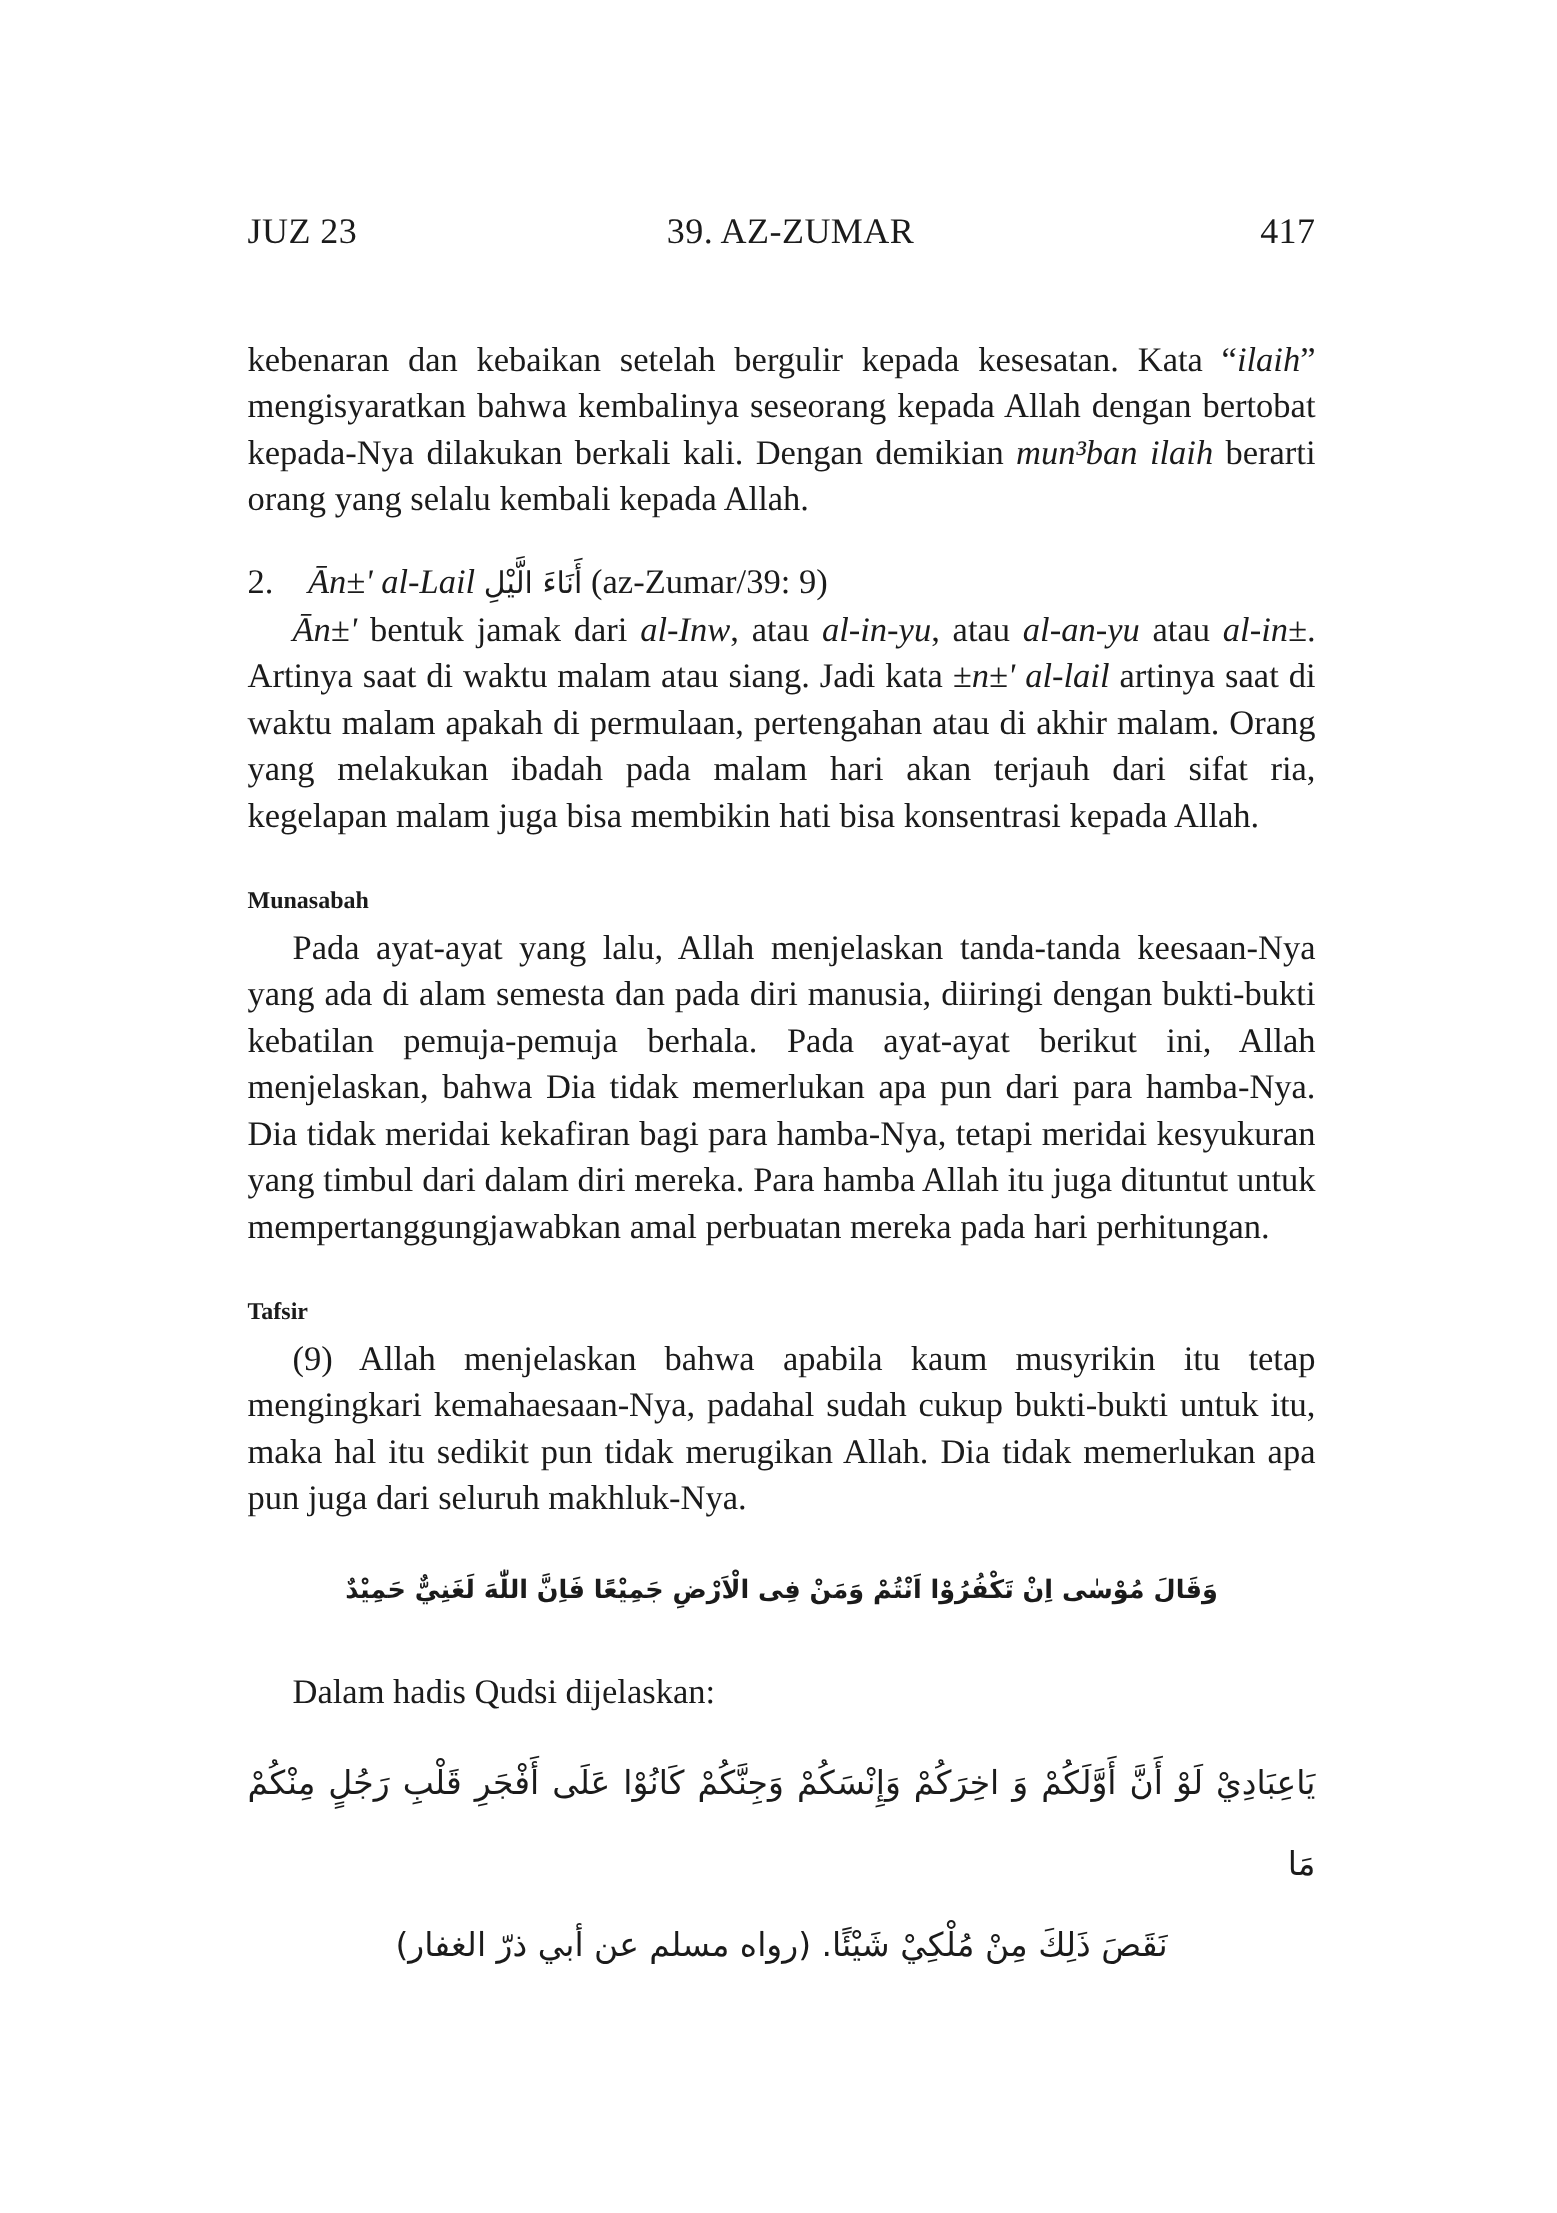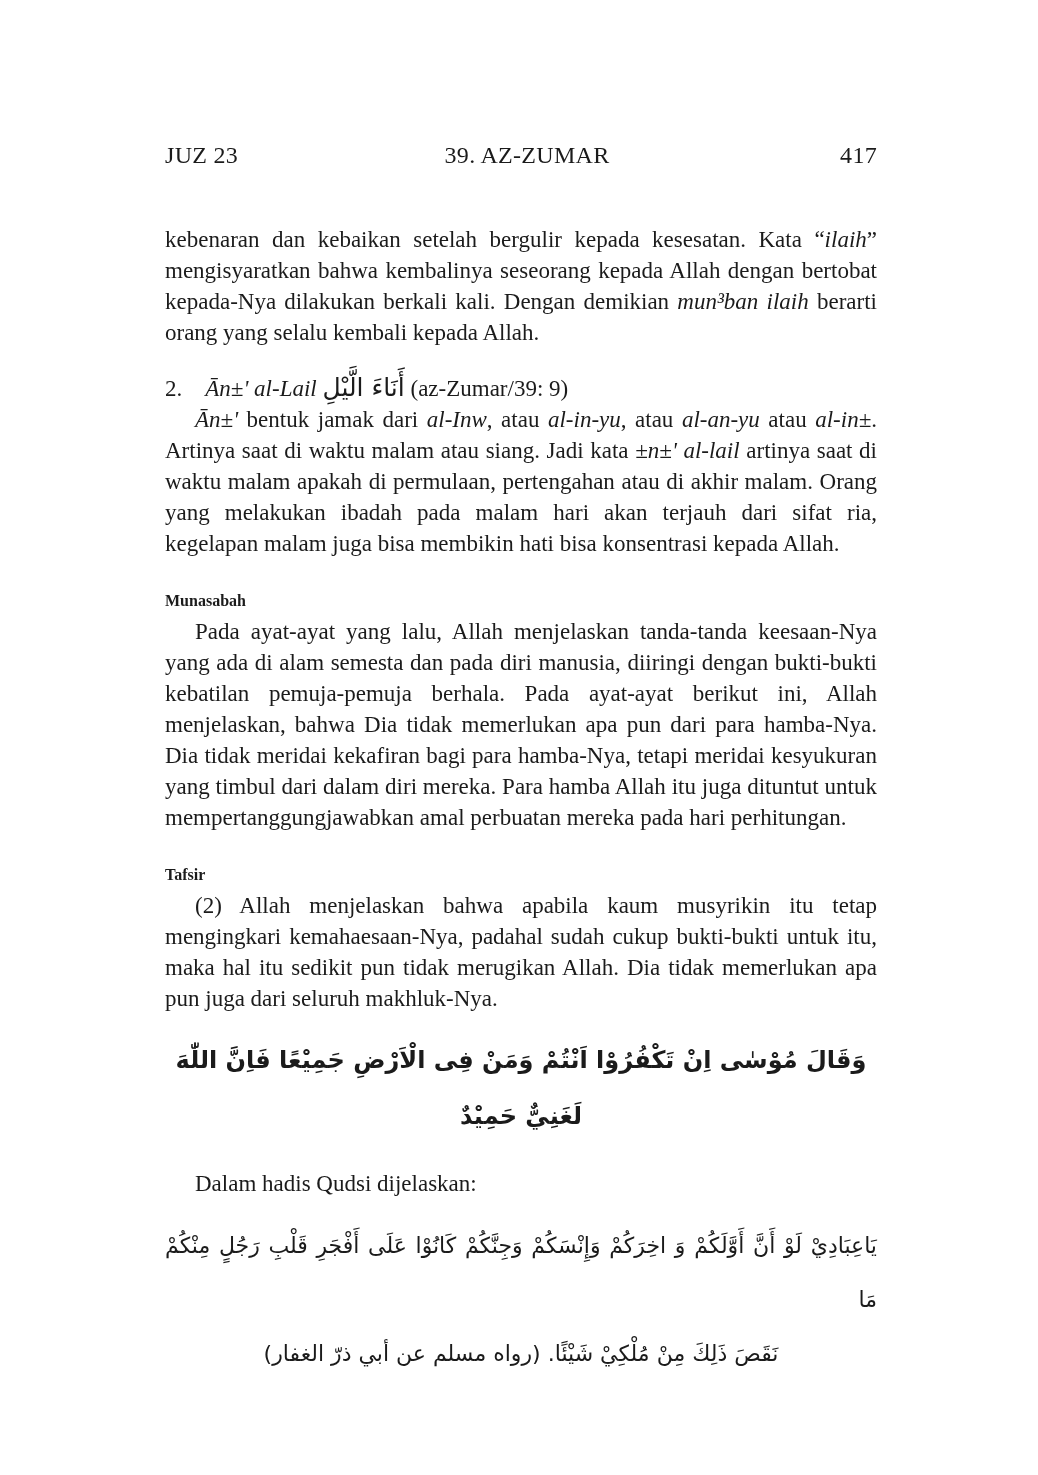--- a/index.html
+++ b/index.html
@@ -22,37 +22,37 @@
   .content{
     position:absolute;top:224px;left:165px;width:712px;
     font-size:23px;line-height:31px;text-align:justify;
   }
   p.para{margin:0;}
   p.para.indent{text-indent:30px;}
   p.para.gap{margin-top:24px;}
   .run.it{font-style:italic;}
   .run.ar{
     font-family:"DejaVu Sans",sans-serif;
-    font-size:25px;
+    font-size:20px;
     unicode-bidi:embed;
     margin-top:32px;
   }
   h3.heading{
     margin:26px 0 0 0;
     font-size:16px;line-height:31px;font-weight:bold;
   }
   .arabic{
     font-family:"DejaVu Sans",sans-serif;
     direction:rtl;
   }
   .verse{
     margin:18px 0 18px 0;
     text-align:center;
     font-weight:bold;
-    font-size:24px;line-height:56px;
+    font-size:17px;line-height:56px;
   }
   .hadith{
     margin:20px 0 20px 0;
     font-size:22px;
   }
   .hline{line-height:54px;}
   .hline.first{text-align:justify;text-align-last:justify;}
   .hline.last{text-align:center;}
 </style>
 </head>
@@ -64,21 +64,21 @@
     <span class="left">JUZ 23</span>
     <span class="right">417</span>
   </div>
   <div class="content">
       <p class="para"><span class="run">kebenaran dan kebaikan setelah bergulir kepada kesesatan. Kata “</span><span class="run it">ilaih</span><span class="run">” mengisyaratkan bahwa kembalinya seseorang kepada Allah dengan bertobat kepada-Nya dilakukan berkali kali. Dengan demikian </span><span class="run it">mun³ban ilaih</span><span class="run"> berarti orang yang selalu kembali kepada Allah.</span></p>
       <p class="para gap"><span class="run">2.  </span><span class="run it">Ān±' al-Lail</span><span class="run"> </span><span dir="rtl" class="run ar">أَنَاءَ الَّيْلِ</span><span class="run"> (az-Zumar/39: 9)</span></p>
       <p class="para indent"><span class="run it">Ān±'</span><span class="run"> bentuk jamak dari </span><span class="run it">al-Inw</span><span class="run">, atau </span><span class="run it">al-in-yu</span><span class="run">, atau </span><span class="run it">al-an-yu</span><span class="run"> atau </span><span class="run it">al-in±</span><span class="run">. Artinya saat di waktu malam atau siang. Jadi kata </span><span class="run it">±n±' al-lail</span><span class="run"> artinya saat di waktu malam apakah di permulaan, pertengahan atau di akhir malam. Orang yang melakukan ibadah pada malam hari akan terjauh dari sifat ria, kegelapan malam juga bisa membikin hati bisa konsentrasi kepada Allah.</span></p>
       <h3 class="heading">Munasabah</h3>
       <p class="para indent"><span class="run">Pada ayat-ayat yang lalu, Allah menjelaskan tanda-tanda keesaan-Nya yang ada di alam semesta dan pada diri manusia, diiringi dengan bukti-bukti kebatilan pemuja-pemuja berhala. Pada ayat-ayat berikut ini, Allah menjelaskan, bahwa Dia tidak memerlukan apa pun dari para hamba-Nya. Dia tidak meridai kekafiran bagi para hamba-Nya, tetapi meridai kesyukuran yang timbul dari dalam diri mereka. Para hamba Allah itu juga dituntut untuk mempertanggungjawabkan amal perbuatan mereka pada hari perhitungan.</span></p>
       <h3 class="heading">Tafsir</h3>
-      <p class="para indent"><span class="run">(2) Allah menjelaskan bahwa apabila kaum musyrikin itu tetap mengingkari kemahaesaan-Nya, padahal sudah cukup bukti-bukti untuk itu, maka hal itu sedikit pun tidak merugikan Allah. Dia tidak memerlukan apa pun juga dari seluruh makhluk-Nya.</span></p>
+      <p class="para indent"><span class="run">(9) Allah menjelaskan bahwa apabila kaum musyrikin itu tetap mengingkari kemahaesaan-Nya, padahal sudah cukup bukti-bukti untuk itu, maka hal itu sedikit pun tidak merugikan Allah. Dia tidak memerlukan apa pun juga dari seluruh makhluk-Nya.</span></p>
       <div class="arabic verse fit-line" dir="rtl">وَقَالَ مُوْسٰى اِنْ تَكْفُرُوْا اَنْتُمْ وَمَنْ فِى الْاَرْضِ جَمِيْعًا فَاِنَّ اللّٰهَ لَغَنِيٌّ حَمِيْدٌ</div>
       <p class="para indent gap"><span class="run">Dalam hadis Qudsi dijelaskan:</span></p>
       <div class="arabic hadith" dir="rtl">
         <div class="hline fit-line first">يَاعِبَادِيْ لَوْ أَنَّ أَوَّلَكُمْ وَ اخِرَكُمْ وَإِنْسَكُمْ وَجِنَّكُمْ كَانُوْا عَلَى أَفْجَرِ قَلْبِ رَجُلٍ مِنْكُمْ مَا</div>
         <div class="hline fit-line last">نَقَصَ ذَلِكَ مِنْ مُلْكِيْ شَيْئًا. (رواه مسلم عن أبي ذرّ الغفار)</div>
       </div>
     </div>
 </div>
 
 </body></html>

